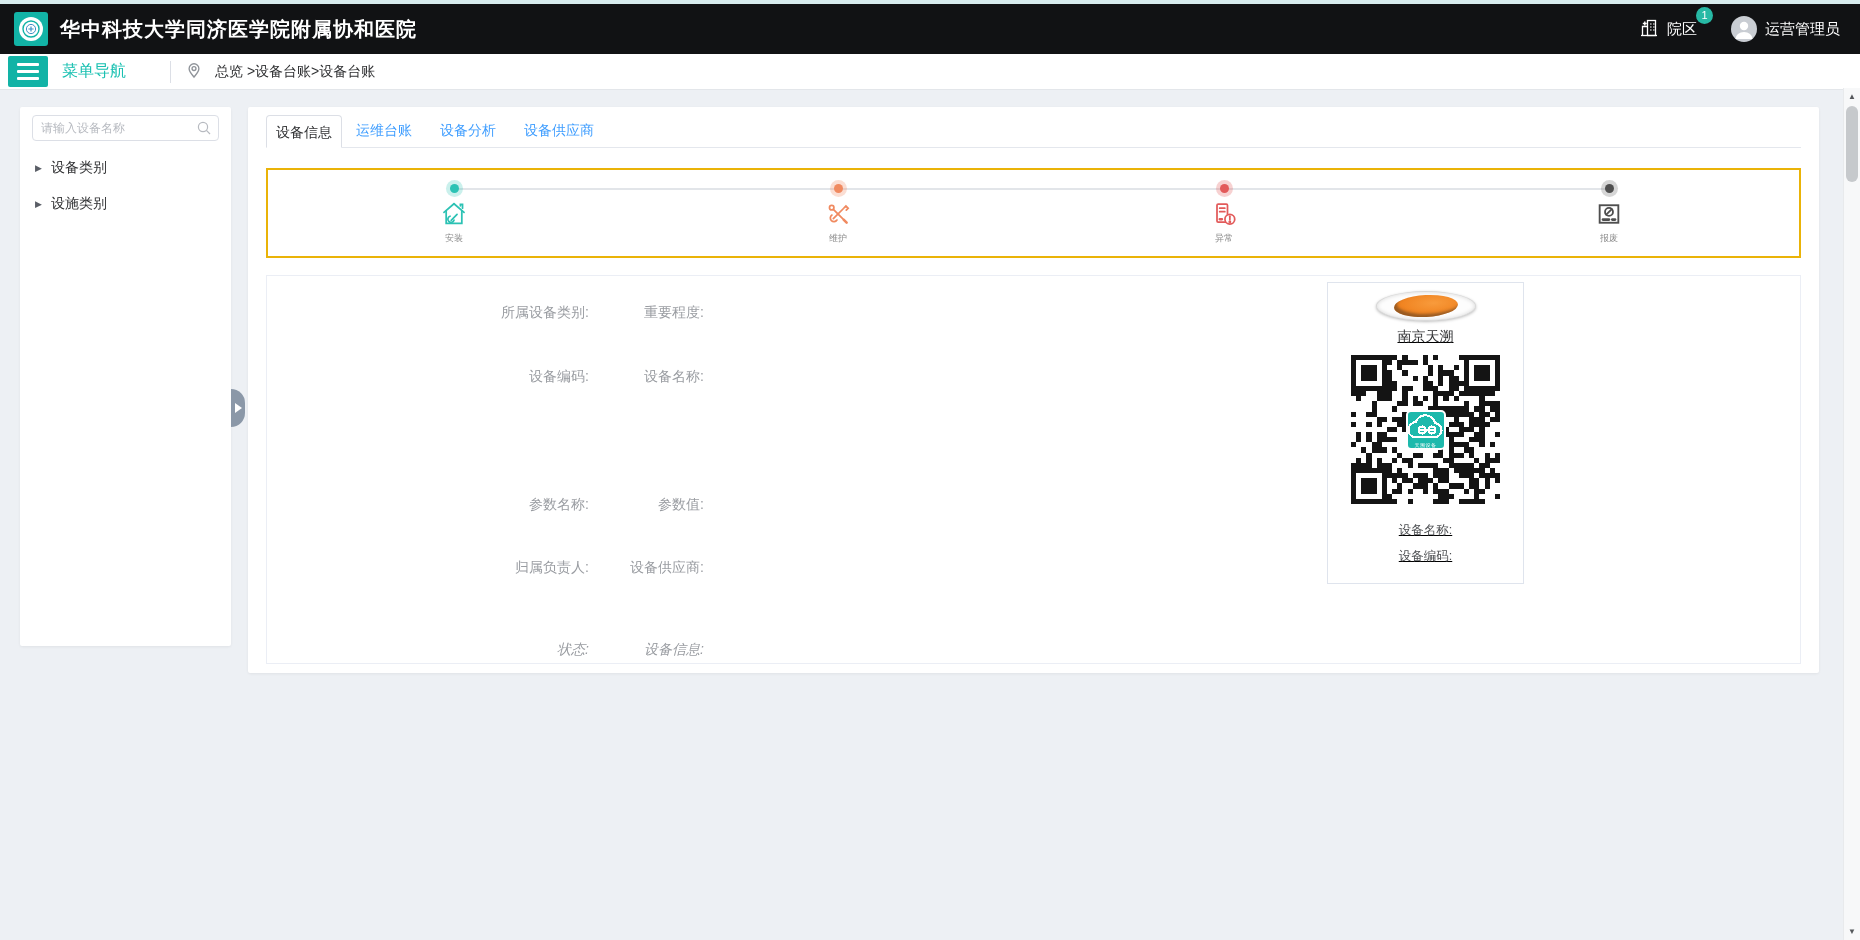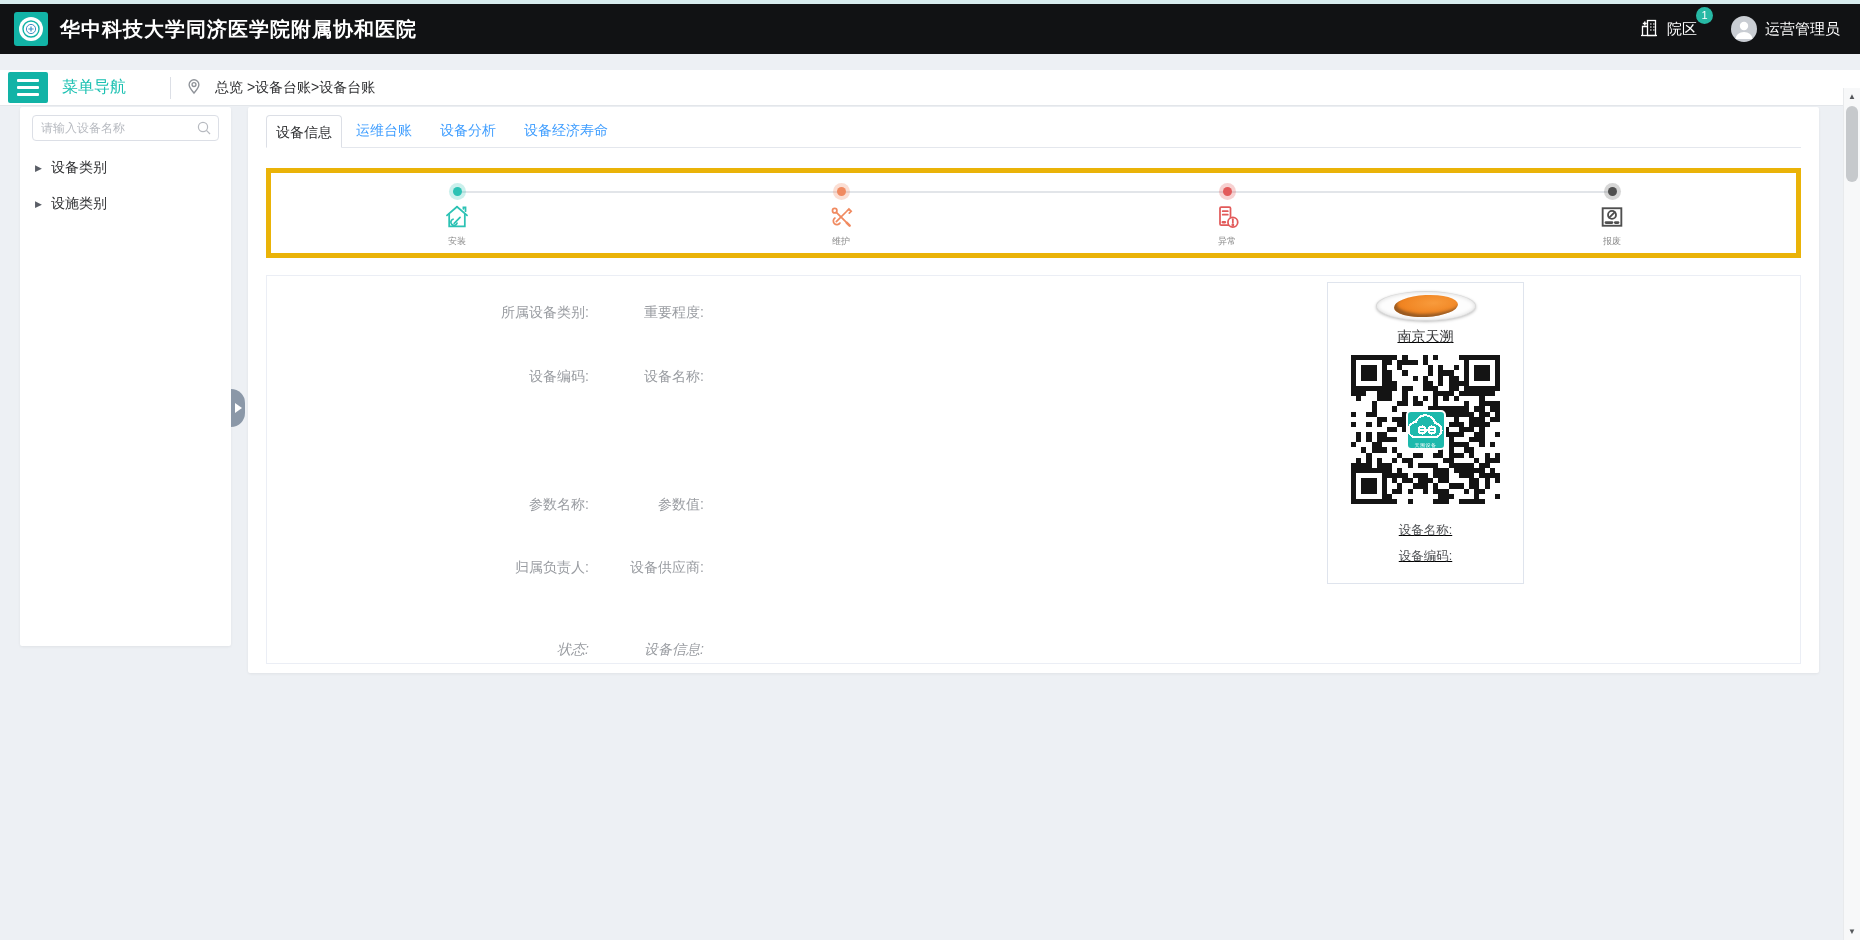--- a/index.html
+++ b/index.html
@@ -20,21 +20,21 @@
   .app-title { color:#fff; font-size:20px; font-weight:700; letter-spacing:1px; }
   .header-right { margin-left:auto; display:flex; align-items:center; gap:34px; }
   .campus { position:relative; display:flex; align-items:center; gap:7px; color:#fff; font-size:15px; cursor:pointer; }
   .campus-badge { position:absolute; right:-16px; top:-10px; min-width:17px; height:17px; border-radius:50%;
                   background:#27b9a5; color:#fff; font-size:11px; display:flex; align-items:center; justify-content:center; }
   .user { display:flex; align-items:center; gap:8px; color:#fff; font-size:15px; cursor:pointer; margin-right:6px;}
   .avatar { width:26px; height:26px; border-radius:50%; background:#c9cdd3; overflow:hidden; position:relative; }
   .avatar svg { position:absolute; left:0; top:0; }
 
   
-  nav { position:absolute; left:0; top:70px; width:1860px; height:36px; background:#fff;
+  nav { position:absolute; left:0; top:54px; width:1860px; height:36px; background:#fff;
         border-bottom:1px solid #e3e6ea; display:flex; align-items:center; }
   .hamburger { position:relative; width:40px; height:31px; margin-left:8px; background:var(--brand,#12b3a6);
                border:none; border-radius:2px; cursor:pointer; display:flex; flex-direction:column;
                align-items:center; justify-content:center; gap:4px; }
   .hamburger i { display:block; width:22px; height:3px; background:#fff; border-radius:1px; }
   .menu-label { color:#19c0b1; font-size:16px; margin-left:14px; cursor:pointer; }
   .nav-divider { width:1px; height:22px; background:#dcdfe6; margin:0 14px 0 44px; }
   .breadcrumb-wrap { display:flex; align-items:center; gap:12px; }
   .breadcrumb { font-size:14px; color:#303133; }
 
@@ -62,21 +62,21 @@
   main { position:absolute; left:248px; top:107px; width:1571px; height:566px; background:#fff;
          border-radius:2px; box-shadow:0 1px 3px rgba(0,0,0,.06); }
   .tabs { position:absolute; left:18px; top:7px; width:1535px; height:34px; display:flex;
           align-items:flex-end; border-bottom:1px solid #e4e7ed; }
   .tab { height:33px; line-height:33px; padding:0 14px; font-size:14px; color:#409eff; cursor:pointer; }
   .tab.active { padding:0 9px; color:#303133; border:1px solid #dcdfe6; border-radius:4px 4px 0 0;
                 background:#fff; margin-bottom:-1px; border-bottom-color:#fff; }
 
   
   .timeline-box { position:absolute; left:18px; top:61px; width:1535px; height:90px;
-                  border:5px solid #eab308; }
+                  border:2px solid #eab308; }
   .tl-line { position:absolute; left:186px; top:18px; width:1155px; height:2px; background:#e2e5e9; }
   .tl-node { position:absolute; top:0; width:84px; text-align:center; }
   .tl-dot { position:absolute; left:50%; top:14px; width:9px; height:9px; margin-left:-4.5px;
             border-radius:50%; background:var(--c); box-shadow:0 0 0 4px var(--halo); }
   .tl-icon { position:absolute; left:50%; top:30px; margin-left:-14px; width:28px; height:28px; color:var(--c); }
   .tl-label { position:absolute; left:0; top:62px; width:100%; font-size:9px; color:#8c8c8c; }
 
   
   .content-box { position:absolute; left:18px; top:168px; width:1535px; height:389px;
                  border:1px solid #ebeef5;padding-left:12px; }
@@ -200,21 +200,21 @@
 
   <div class="collapse-handle">
     <span class="tri"></span>
   </div>
 
   <main>
     <div class="tabs">
       <div class="tab active">设备信息</div>
       <div class="tab">运维台账</div>
       <div class="tab">设备分析</div>
-      <div class="tab">设备经济寿命</div>
+      <div class="tab">设备供应商</div>
     </div>
 
     <section class="timeline-box">
       <div class="tl-line"></div>
 
       <div class="tl-node" style="left: 144px; --c: #2cc2b4; --halo: rgba(44,194,180,0.25);">
         <span class="tl-dot"></span>
         <span class="tl-icon">
           <svg width="28" height="28" viewBox="0 0 24 24" fill="none" stroke="currentColor" stroke-width="1.5" stroke-linecap="round">
             <path d="M12 3.2 L3.4 10.6"></path>

